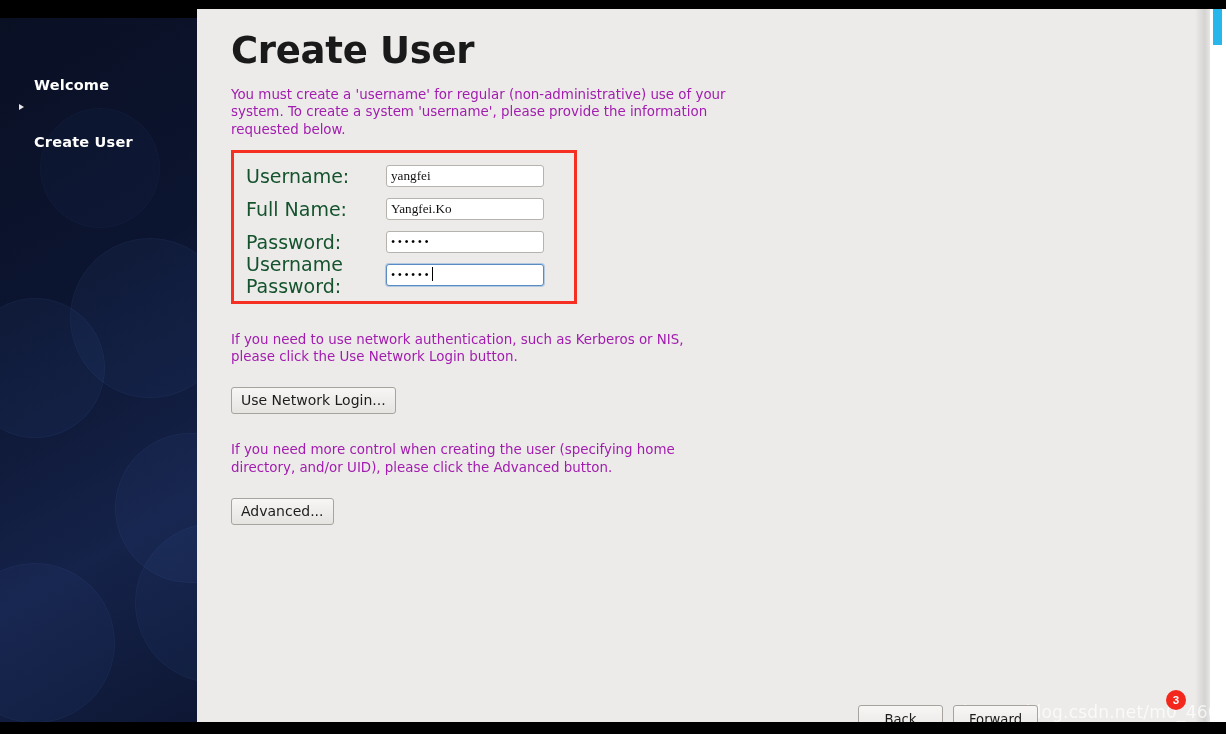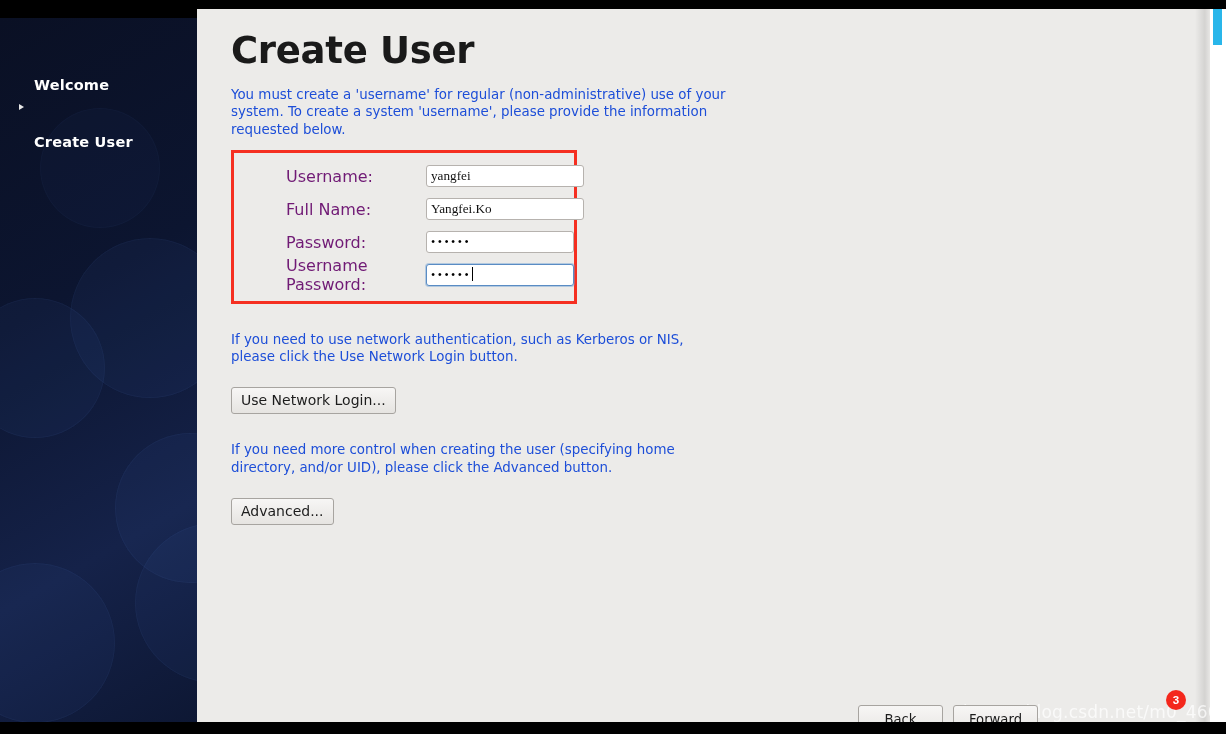--- a/index.html
+++ b/index.html
@@ -95,46 +95,45 @@
   }
   .page-title {
     font-size: 37px;
     font-weight: bold;
     color: #1a1a1a;
     margin: 0 0 14px 0;
     letter-spacing: -0.3px;
   }
   .para {
     font-size: 13.4px;
-    color: #1d4ed8;
+    color: #a21caf;
     line-height: 17.3px;
     max-width: 495px;
     margin: 0;
   }
 
   
   .form-wrap {
     position: relative;
     margin-top: 12px;
     width: 328px;
     border: 3px solid #f52f21;
     padding: 7px 0 9px 12px;
     box-sizing: content-box;
   }
   .form-row {
     display: flex;
     align-items: center;
     height: 33px;
   }
   .form-label {
-    font-size: 16px;
-    color: #701a75;
+    font-size: 19px;
+    color: #14532d;
     width: 140px;
     flex: 0 0 140px;
-    margin-left: 40px;
   }
   .field {
     width: 158px;
     height: 22px;
     box-sizing: border-box;
     background: #ffffff;
     border: 1px solid #b6b2ae;
     border-radius: 3px;
     font-family: Liberation Serif, serif;
     font-size: 13.2px;

